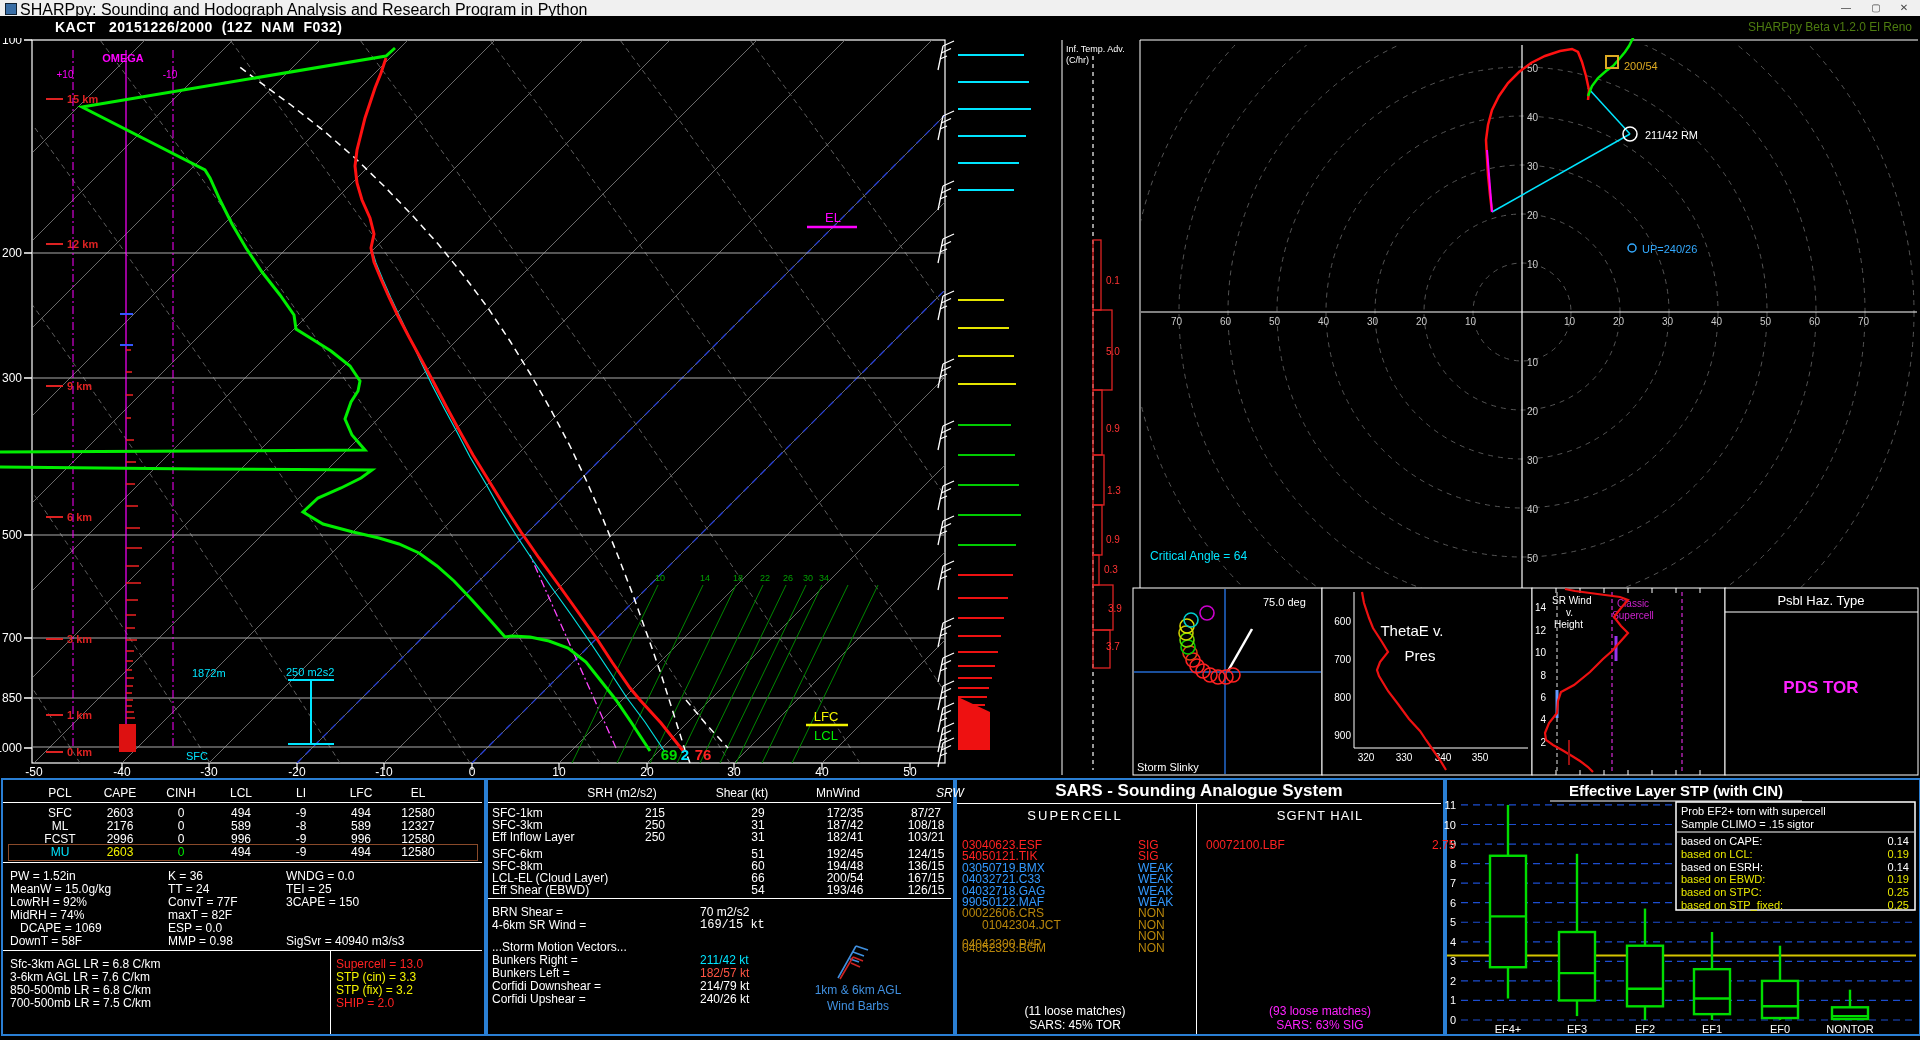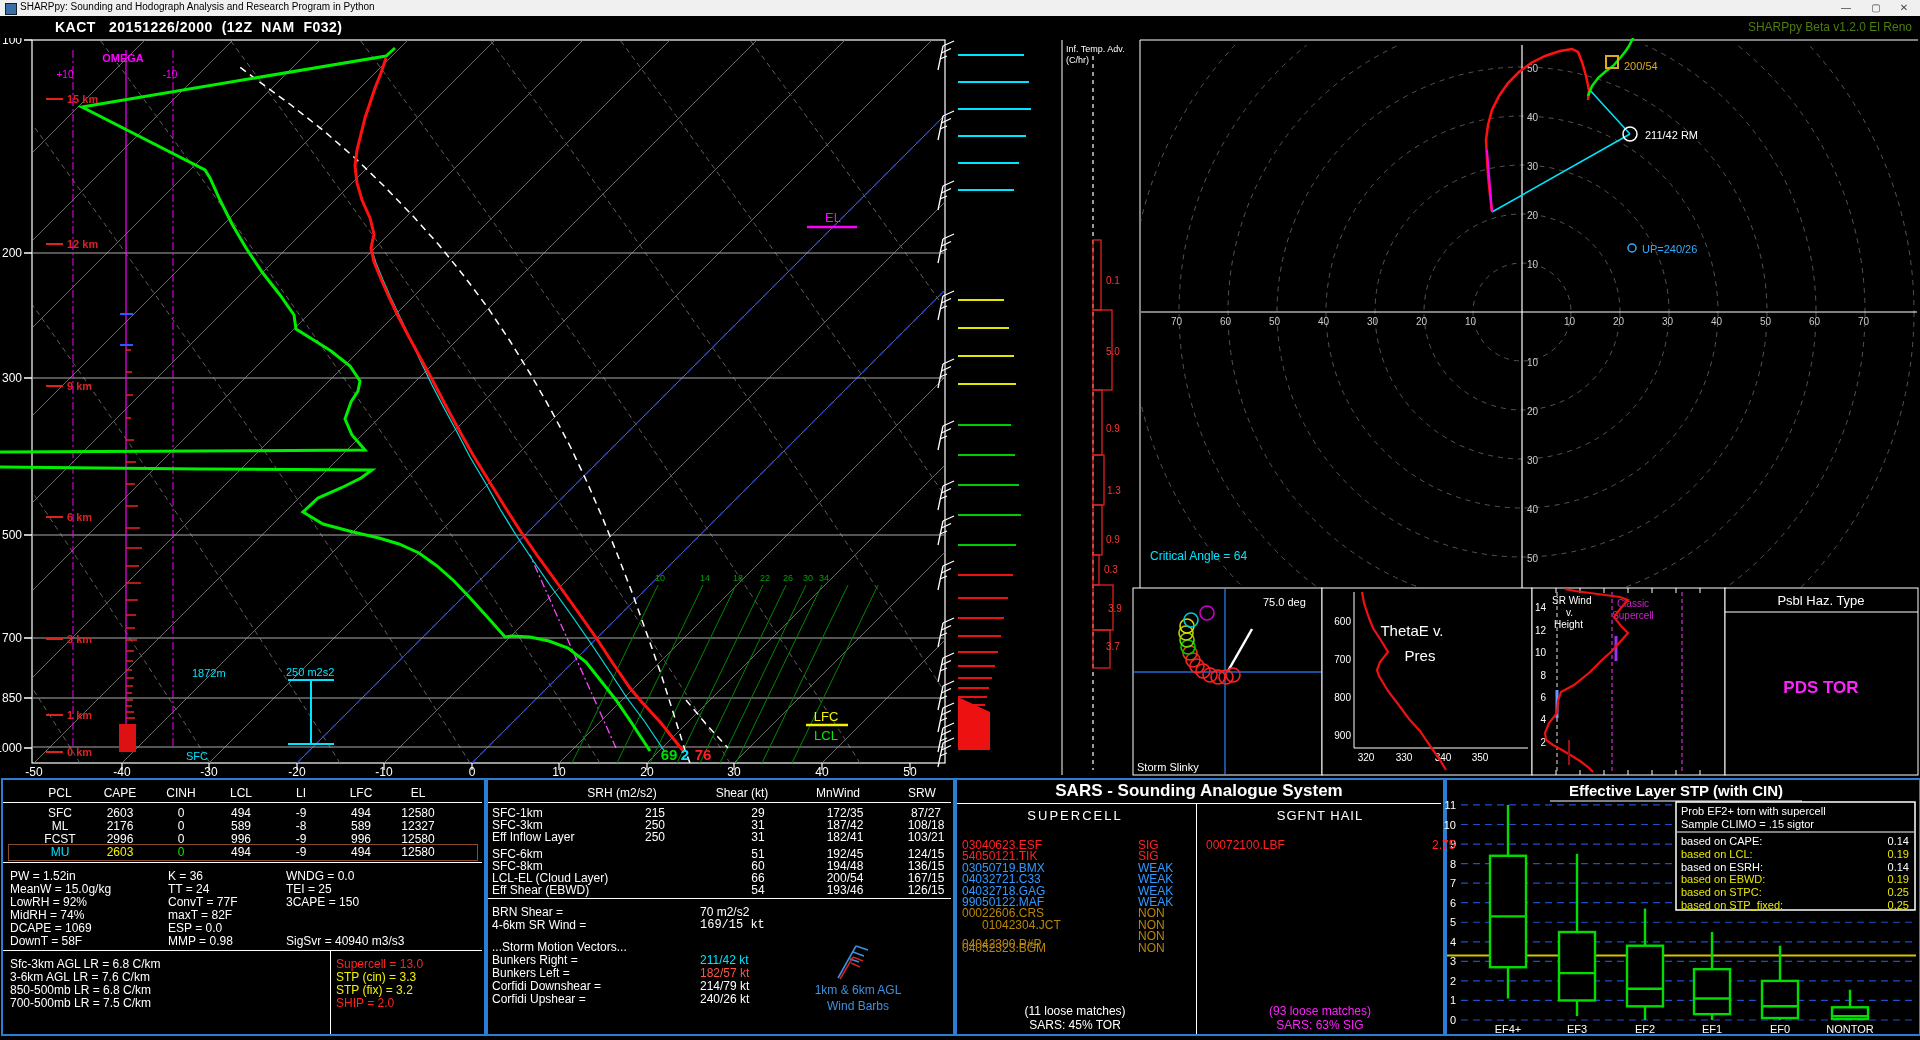--- a/index.html
+++ b/index.html
@@ -1,18 +1,18 @@
 <!DOCTYPE html>
 <html><head>
 <meta charset="utf-8">
 <style>
   html,body{margin:0;padding:0;width:1920px;height:1040px;background:#000;overflow:hidden;
     font-family:"Liberation Sans",sans-serif;}
   #titlebar{position:absolute;left:0;top:0;width:1920px;height:16px;background:#f0f0f0;z-index:6;}
-  #titlebar .ttl{position:absolute;left:20px;top:1px;font-size:10px;color:#000;white-space:pre;}
+  #titlebar .ttl{position:absolute;left:20px;top:1px;font-size:16px;color:#000;white-space:pre;}
   #titlebar .ico{position:absolute;left:5px;top:3px;width:10px;height:10px;background:#3a6ea5;border:1px solid #123;}
   .winbtn{position:absolute;top:0px;width:28px;height:16px;text-align:center;font-size:10px;color:#444;line-height:16px;}
   #appheader{position:absolute;left:0;top:16px;width:1920px;height:22px;background:#000;z-index:5;}
   #soundingTitle{position:absolute;left:55px;top:3px;color:#fff;font-size:14px;font-weight:bold;white-space:pre;letter-spacing:.5px;}
   #versionText{position:absolute;right:8px;top:4px;color:#4d7c0f;font-size:12px;white-space:pre;}
   #topsvg{position:absolute;left:0;top:0;z-index:1;}
   #bottom-bg{position:absolute;left:0;top:777px;width:1920px;height:263px;background:#000;z-index:2;}
   .panel{position:absolute;top:778px;height:254px;border:2px solid #2a7fd4;background:transparent;z-index:3;}
   #bottom{position:absolute;left:0;top:0;width:1920px;height:1040px;z-index:4;}
   .t{position:absolute;color:#fff;font-size:12px;white-space:pre;}
@@ -637,21 +637,21 @@
     <div class="t ctr" style="left:301px;top:845px;">-9</div>
     <div class="t ctr" style="left:361px;top:845px;">494</div>
     <div class="t ctr" style="left:418px;top:845px;">12580</div>
   </div>
   <div class="hline" style="left:3px;top:862px;width:479px;"></div>
 
   <div class="t" style="left:10px;top:869px;">PW = 1.52in</div>
   <div class="t" style="left:10px;top:882px;">MeanW = 15.0g/kg</div>
   <div class="t" style="left:10px;top:895px;">LowRH = 92%</div>
   <div class="t" style="left:10px;top:908px;">MidRH = 74%</div>
-  <div class="t" style="left:10px;top:921px;">DCAPE = 1069</div>
+  <div class="t" style="left:20px;top:921px;">DCAPE = 1069</div>
   <div class="t" style="left:10px;top:934px;">DownT = 58F</div>
   <div class="t" style="left:168px;top:869px;">K = 36</div>
   <div class="t" style="left:168px;top:882px;">TT = 24</div>
   <div class="t" style="left:168px;top:895px;">ConvT = 77F</div>
   <div class="t" style="left:168px;top:908px;">maxT = 82F</div>
   <div class="t" style="left:168px;top:921px;">ESP = 0.0</div>
   <div class="t" style="left:168px;top:934px;">MMP = 0.98</div>
   <div class="t" style="left:286px;top:869px;">WNDG = 0.0</div>
   <div class="t" style="left:286px;top:882px;">TEI = 25</div>
   <div class="t" style="left:286px;top:895px;">3CAPE = 150</div>
@@ -665,21 +665,21 @@
   <div class="t" style="left:10px;top:996px;">700-500mb LR = 7.5 C/km</div>
 
   <div class="t c-red" style="left:336px;top:957px;">Supercell = 13.0</div>
   <div class="t c-yel" style="left:336px;top:970px;">STP (cin) = 3.3</div>
   <div class="t c-yel" style="left:336px;top:983px;">STP (fix) = 3.2</div>
   <div class="t c-red" style="left:336px;top:996px;">SHIP = 2.0</div>
 
   <div class="t ctr" style="left:622px;top:786px;">SRH (m2/s2)</div>
   <div class="t ctr" style="left:742px;top:786px;">Shear (kt)</div>
   <div class="t ctr" style="left:838px;top:786px;">MnWind</div>
-  <div class="t ctr" style="left:922px;top:786px;">SRW</div>
+  <div class="t ctr" style="left:950px;top:786px;font-style:italic;">SRW</div>
   <div class="hline" style="left:488px;top:802px;width:463px;"></div>
 
   <div class="t" style="left:492px;top:806px;">SFC-1km</div>
   <div class="t ctr" style="left:655px;top:806px;">215</div>
   <div class="t ctr" style="left:758px;top:806px;">29</div>
   <div class="t ctr" style="left:845px;top:806px;">172/35</div>
   <div class="t ctr" style="left:926px;top:806px;">87/27</div>
   <div class="t" style="left:492px;top:818px;">SFC-3km</div>
   <div class="t ctr" style="left:655px;top:818px;">250</div>
   <div class="t ctr" style="left:758px;top:818px;">31</div>

